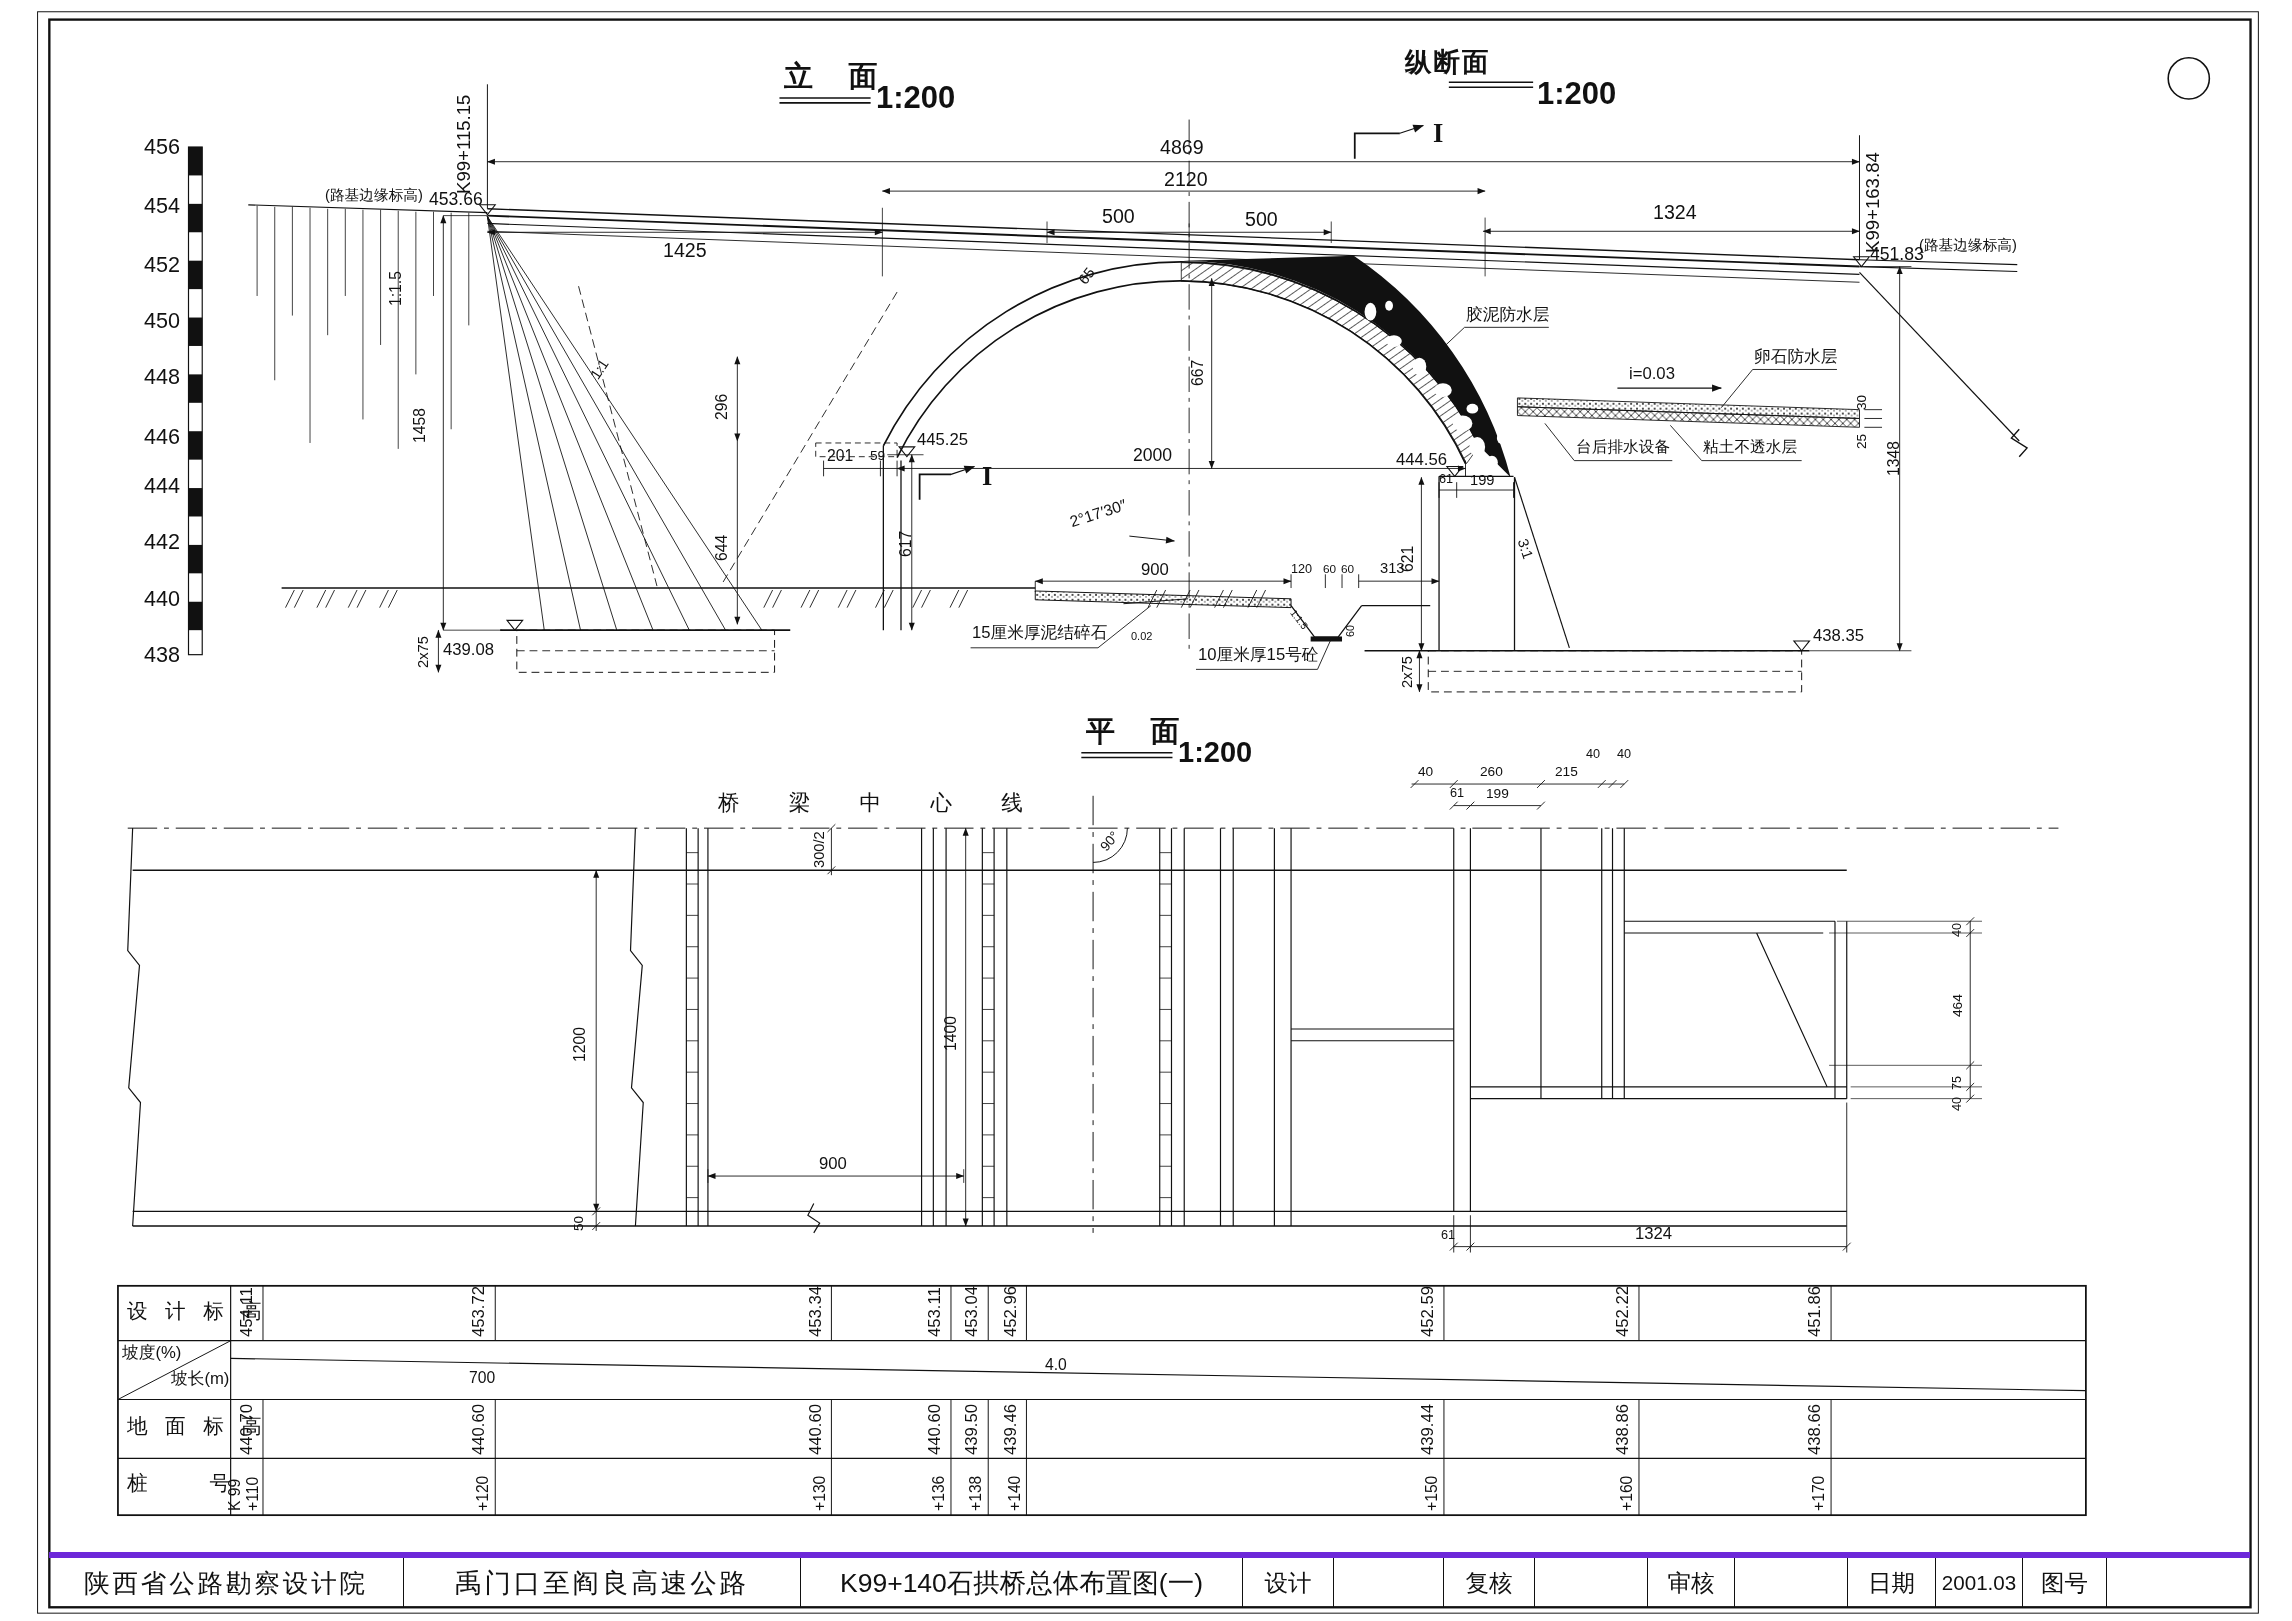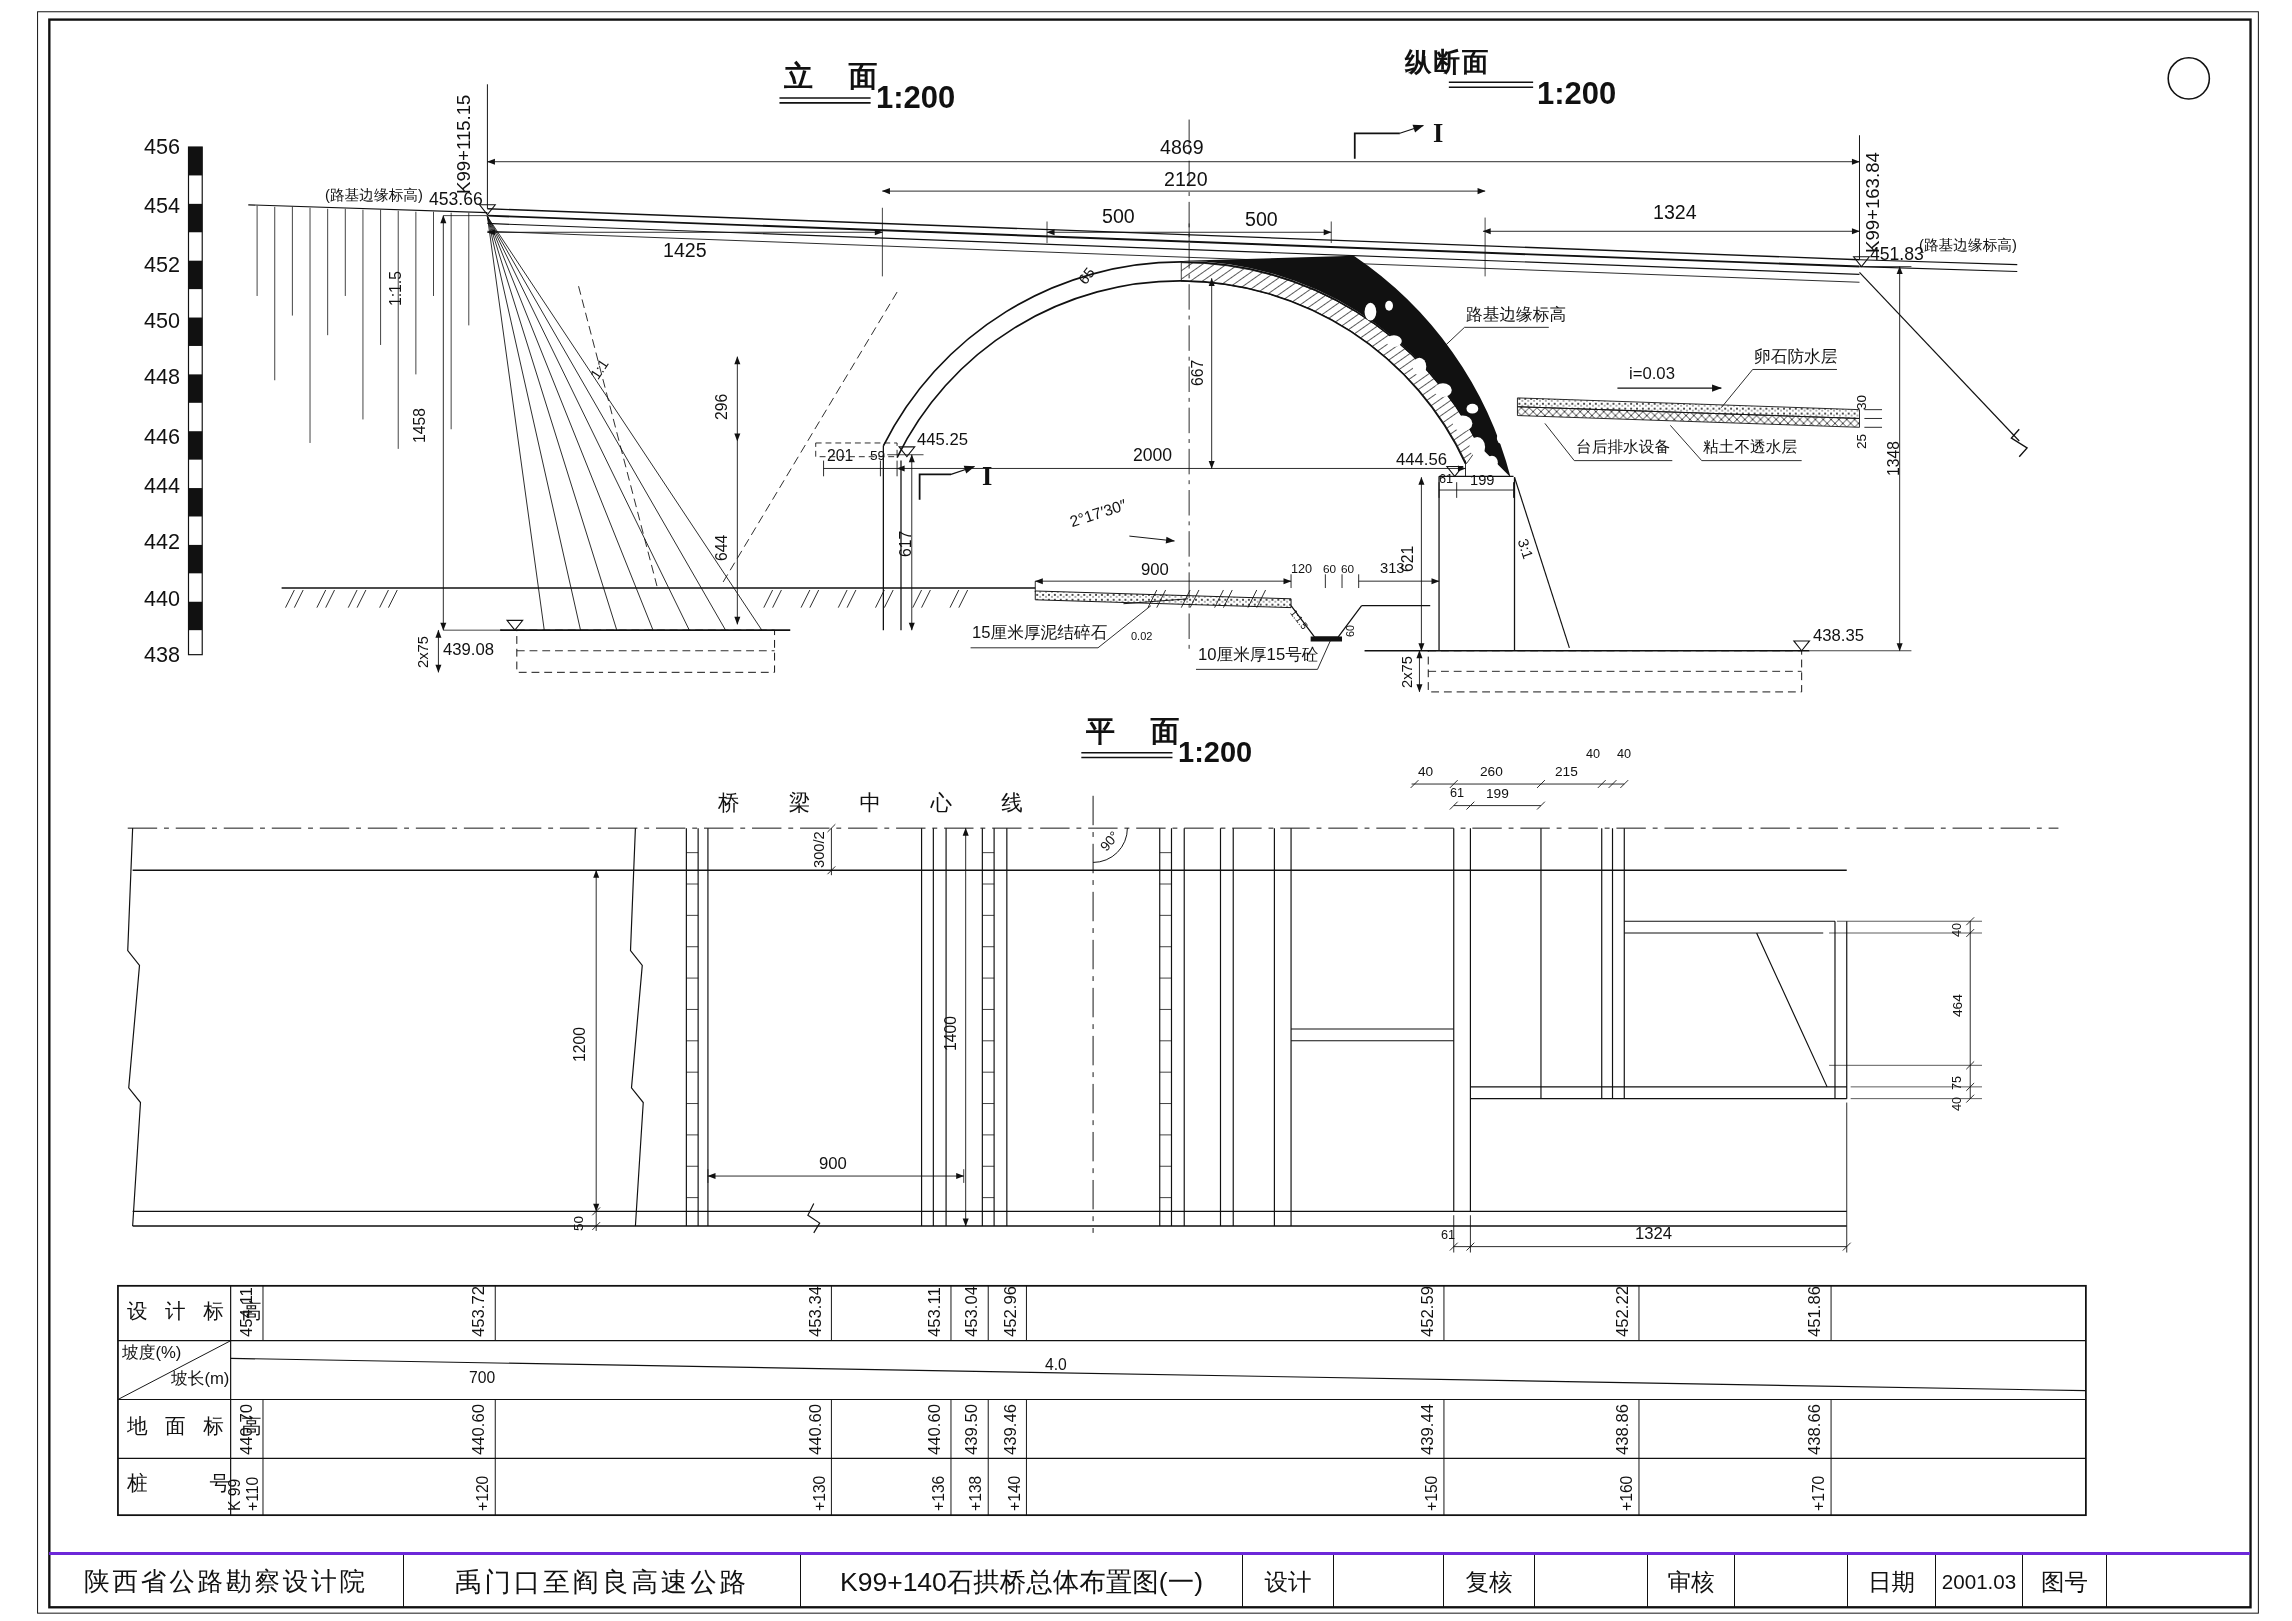--- a/index.html
+++ b/index.html
@@ -5,21 +5,21 @@
   html,body{margin:0;padding:0;background:#e8e8e8;}
   #sheet{position:relative;width:2293px;height:1621px;background:#ffffff;overflow:hidden;
          font-family:"Liberation Sans", sans-serif;color:#111;}
   svg{position:absolute;left:0;top:0;}
   .t{position:absolute;white-space:nowrap;color:#111;line-height:1.05;}
   .v{position:absolute;white-space:nowrap;color:#111;transform-origin:0 0;transform:rotate(-90deg);line-height:1;}
   .ttl{font-weight:bold;letter-spacing:13.7px;}
   .scale{font-weight:bold;}
   .sec{font-family:"Liberation Serif",serif;font-weight:bold;}
   #tblock{position:absolute;left:49px;top:1552px;width:2201px;height:56px;display:flex;
-          border-top:3px solid #6d28d9;box-sizing:border-box;}
+          border-top:6px solid #6d28d9;box-sizing:border-box;}
   #tblock .cell{border-right:1.5px solid #111;height:100%;display:flex;align-items:center;
           justify-content:center;box-sizing:border-box;overflow:hidden;}
   #tblock .cell:last-child{border-right:none;}
 </style>
 </head>
 <body>
 
 <div id="sheet">
 
 <svg width="2293" height="1621" viewBox="0 0 2339 1654">
@@ -268,21 +268,21 @@
 <div class="v" style="left:898px;top:557px;font-size:15.7px;">617</div>
 <div class="t" style="left:1133px;top:446px;font-size:17.6px;">2000</div>
 <div class="v" style="left:1190px;top:386px;font-size:15.7px;">667</div>
 <div class="t" style="left:1076px;top:278px;font-size:14.7px;transform:rotate(-52deg);transform-origin:0 0;">65</div>
 <div class="t" style="left:1068px;top:515px;font-size:15.7px;transform:rotate(-18deg);transform-origin:0 0;">2°17′30″</div>
 <div class="t" style="left:1396px;top:451px;font-size:16.7px;">444.56</div>
 <div class="t" style="left:1439px;top:473px;font-size:12.7px;">61</div>
 <div class="t" style="left:1470px;top:473px;font-size:14.7px;">199</div>
 <div class="v" style="left:1400px;top:572px;font-size:15.7px;">621</div>
 
-<div class="t" style="left:1466px;top:306px;font-size:16.7px;">路基边缘标高</div>
+<div class="t" style="left:1466px;top:306px;font-size:16.7px;">胶泥防水层</div>
 <div class="t" style="left:1754px;top:348px;font-size:16.7px;">卵石防水层</div>
 <div class="t" style="left:1629px;top:365px;font-size:16.7px;">i=0.03</div>
 <div class="t" style="left:1576px;top:439px;font-size:15.7px;">台后排水设备</div>
 <div class="t" style="left:1703px;top:439px;font-size:15.7px;">粘土不透水层</div>
 <div class="v" style="left:1855px;top:410px;font-size:13.7px;">30</div>
 <div class="v" style="left:1855px;top:449px;font-size:13.7px;">25</div>
 <div class="v" style="left:1886px;top:476px;font-size:15.7px;">1348</div>
 
 <div class="t" style="left:1141px;top:561px;font-size:16.7px;">900</div>
 <div class="t" style="left:1131px;top:583px;font-size:11px;margin-top:48px;">0.02</div>

